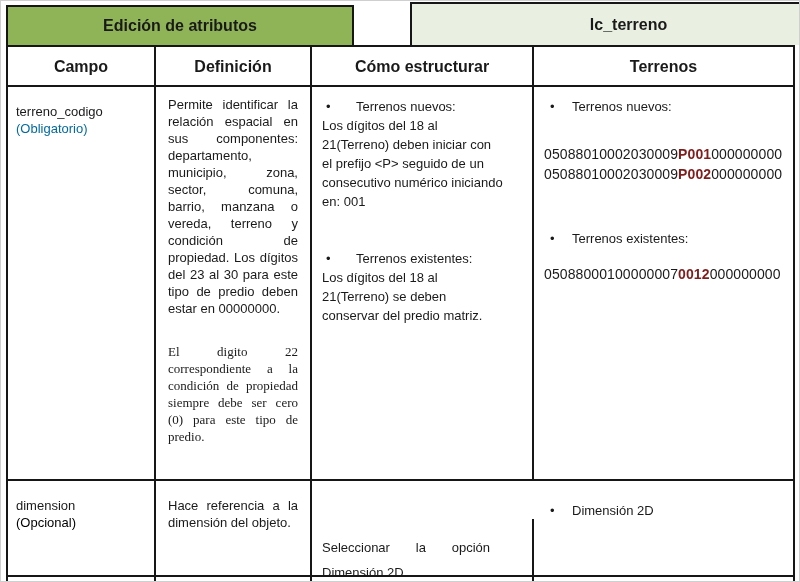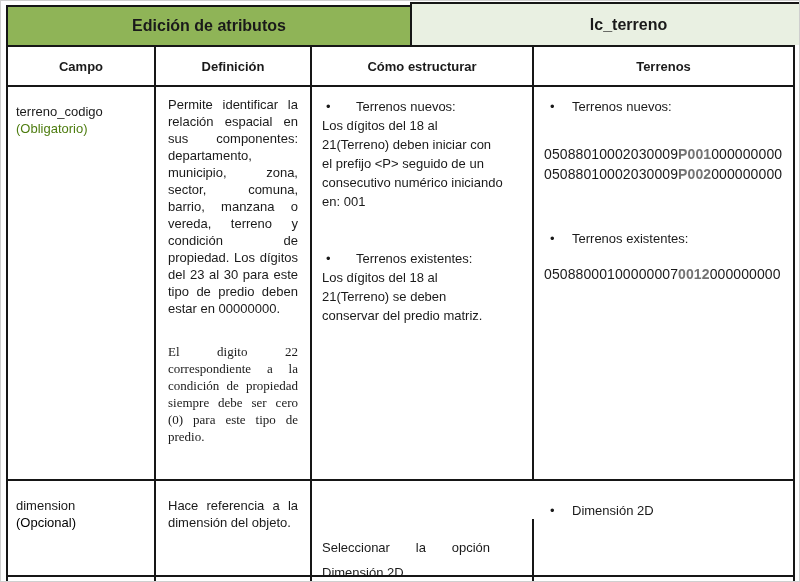--- a/index.html
+++ b/index.html
@@ -7,60 +7,60 @@
     position:relative; width:800px; height:582px; overflow:hidden;
     background:#ffffff; box-sizing:border-box; border:1px solid #cfcfcf;
     font-family:"Liberation Sans", sans-serif; color:#1a1a1a;
   }
   
   .hdr-cell {
     position:absolute; box-sizing:border-box; border:2px solid #161616; border-bottom:none;
     display:flex; align-items:center; justify-content:center;
     font-weight:bold; font-size:16px;
   }
-  .hdr-left  { left:5px;  top:4px; width:406px; height:40px; background:#8FB457; }
+  .hdr-left  { left:5px;  top:4px; width:348px; height:40px; background:#8FB457; }
   .hdr-right { left:409px; top:1px; width:437px; height:43px; background:#E9F0E2; }
 
   
   .tbl {
     position:absolute; left:5px; top:44px; width:789px; height:560px;
     box-sizing:border-box; border:2px solid #161616; background:#fff;
     display:grid;
     grid-template-columns:148px 156px 222px 1fr;
     grid-template-rows:40px 394px 96px 1fr;
   }
   .cell {
     box-sizing:border-box; overflow:hidden;
     border-right:2px solid #161616; border-bottom:2px solid #161616;
     font-size:13px; line-height:17px;
   }
   .cell.last  { border-right:none; }
   .cell.nobtm { border-bottom:none; }
 
-  .colhead { display:flex; align-items:center; justify-content:center; font-weight:bold; font-size:13px; }
+  .colhead { display:flex; align-items:center; justify-content:center; font-weight:bold; font-size:16px; }
 
   .campo-cell { padding:16px 8px; }
-  .req-red  { color:#4d7c0f; }
+  .req-red  { color:#0369a1; }
   .req-blue { color:#000000; }
 
   .def-cell { padding:9px 12px; text-align:justify; }
   .def-cell p { margin:0; }
   .def-cell p + p { margin-top:26px;font-family:Liberation Serif, serif; }
 
   .como-cell { padding:10px 10px; line-height:19px; }
   .bullet-row { display:flex; }
   .bullet-glyph { flex:none; width:34px; padding-left:4px; box-sizing:border-box; }
   .ej-cell .bullet-glyph { width:28px; padding-left:6px; }
   .pre { white-space:pre-line; }
   .como-item2 { margin-top:38px; }
 
   .ej-cell { padding:10px 10px; line-height:19px; }
   .codes  { margin-top:28px; font-size:14px; line-height:20px; white-space:nowrap; letter-spacing:0.1px; }
   .codes3 { margin-top:16px; font-size:14px; line-height:20px; white-space:nowrap; letter-spacing:0.1px; }
-  .hl { color:#737373; font-weight:bold; }
+  .hl { color:#7f1d1d; font-weight:bold; }
   .ej-item2 { margin-top:45px; }
 
   .r2pad   { padding-top:16px; }
   .como2   { padding:16px 42px 8px 10px; text-align:justify; line-height:25px;margin-top:38px; }
   .ej2     { padding-top:20px; }
 </style>
 </head>
 <body>
 
 <div class="canvas">

